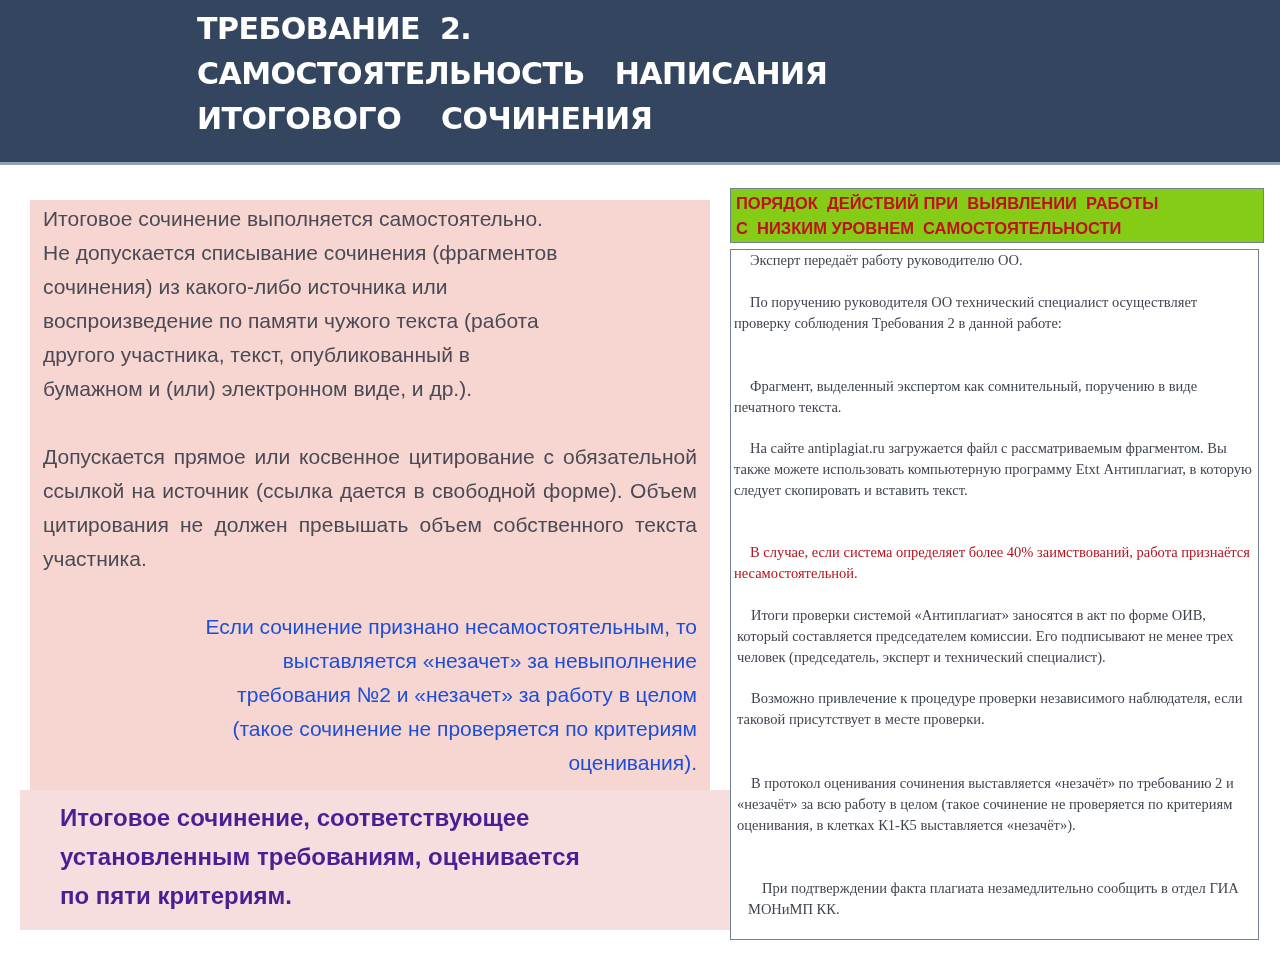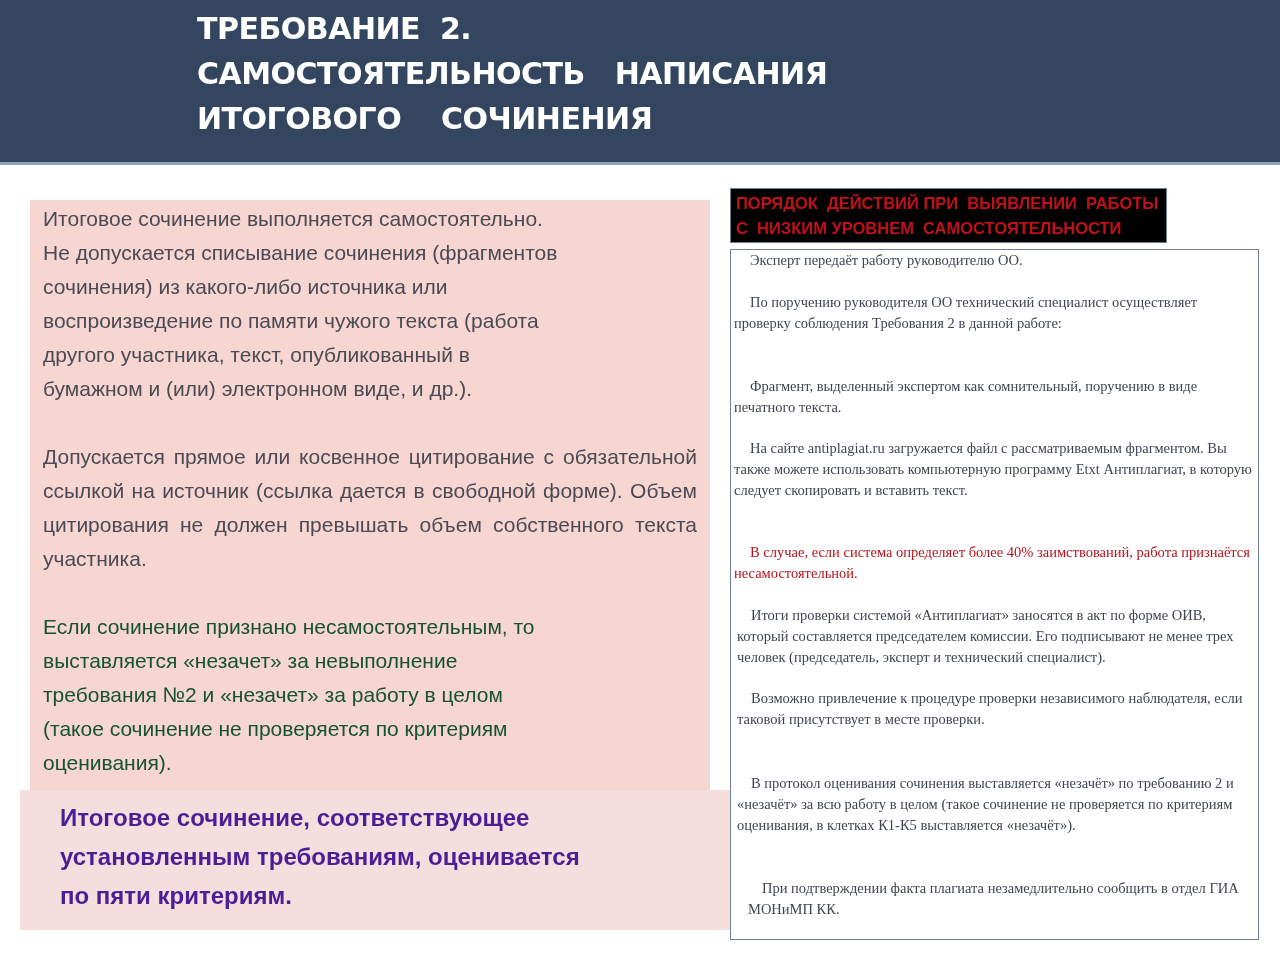--- a/index.html
+++ b/index.html
@@ -26,35 +26,35 @@
       background: #f7d6d2;
     }
     .left-text {
       position: absolute; left: 43px; top: 202px; width: 654px;
       font-size: 21px; line-height: 34px; color: #4a4a55;
       font-family: "Liberation Sans", sans-serif;
     }
     .left-text p { margin: 0; }
     .left-text .gap { height: 34px; }
     .justify { text-align: justify; }
-    .red-text { color: #14532d; }
+    .red-text { color: #1d4ed8; text-align: right; }
 
     .bottom-box {
       position: absolute; left: 20px; top: 790px; width: 712px; height: 140px;
       background: #f6dede;
     }
     .bottom-text {
       position: absolute; left: 60px; top: 798px; width: 650px;
       font-size: 24px; line-height: 39px; font-weight: bold; color: #4c1d95;
       font-family: "Liberation Sans", sans-serif;
     }
 
     .right-head {
-      position: absolute; left: 730px; top: 188px; width: 437px; height: 55px;
-      border: 1.5px solid #6f8192; background: #000000;
+      position: absolute; left: 730px; top: 188px; width: 534px; height: 55px;
+      border: 1.5px solid #6f8192; background: #84cc16;
       box-sizing: border-box;
     }
     .right-head-text {
       position: absolute; left: 5px; top: 2px;
       color: #c0101a; font-weight: bold; font-size: 16.5px; line-height: 25px;
       font-family: "Liberation Sans", sans-serif;
     }
     .right-head-text div { white-space: pre; }
 
     .right-body {

